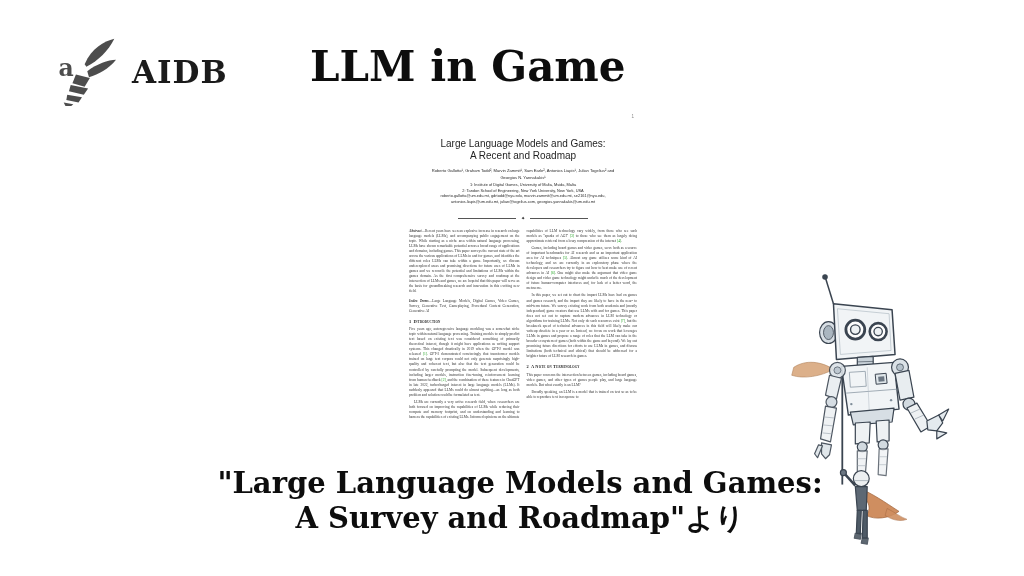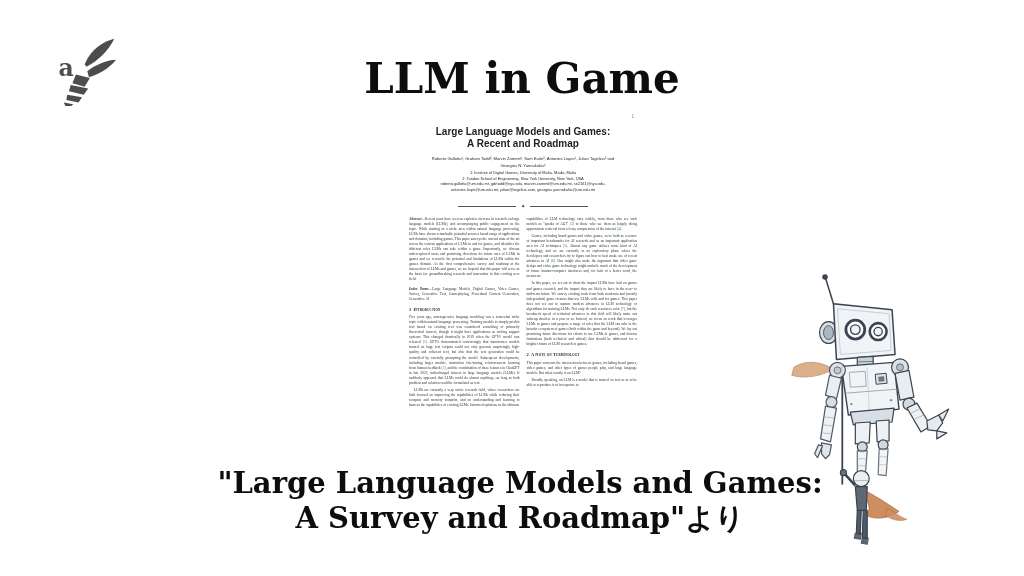--- a/index.html
+++ b/index.html
@@ -6,28 +6,28 @@
   .slide{position:relative;width:1024px;height:576px;background:#ffffff;overflow:hidden;
          font-family:"Liberation Sans",sans-serif;color:#111;}
 
   
   .logo{position:absolute;left:58px;top:38px;display:flex;align-items:center;gap:12px;}
   .logo-icon{width:62px;height:68px;}
   .logo-text{font-family:"DejaVu Serif",serif;font-size:31px;font-weight:700;
              letter-spacing:1px;color:#1b1b1b;}
 
   
-  .slide-title{position:absolute;left:310px;top:42px;width:400px;margin:12px;text-align:center;
+  .slide-title{position:absolute;left:310px;top:42px;width:400px;margin:0;text-align:left;
                font-family:"DejaVu Serif",serif;font-size:42px;font-weight:700;color:#0d0d0d;}
 
   
   .paper{position:absolute;left:400px;top:106px;width:246px;height:358px;background:#fff;
          overflow:hidden;color:#222;}
   .pagenum{position:absolute;top:8px;right:12px;font-size:4.5px;color:#8a8a8a;}
-  .ptitle{margin-top:20px;text-align:center;font-size:10px;font-weight:700;line-height:1.22;
+  .ptitle{margin-top:32px;text-align:center;font-size:10px;font-weight:400;line-height:1.22;
           color:#1f1f1f;}
   .pauthors{margin-top:6px;text-align:center;font-size:4.1px;line-height:1.5;color:#2a2a2a;}
   .paffil{margin-top:1px;text-align:center;font-size:3.9px;line-height:1.5;color:#2a2a2a;}
   .divider{display:flex;align-items:center;justify-content:center;gap:5px;margin:11px auto 0;width:130px;}
   .dline{flex:1;height:0;border-top:0.7px solid #555;}
   .dstar{font-size:5px;color:#222;line-height:1;}
   .pbody{display:flex;gap:7px;padding:0 9px;margin-top:8px;}
   .pcol{flex:1;font-family:"Liberation Serif",serif;font-size:3.6px;line-height:1.4;
         text-align:justify;color:#333;}
   .pcol p{margin:0 0 2px 0;}
@@ -57,20 +57,21 @@
       <g fill="#4d4d4d" stroke="none">
         <path d="M30,30 C38,12 52,4 64,1 C57,15 46,26 32,33 Z"></path>
         <path d="M33,38 C44,30 57,25 66,25 C58,35 46,42 35,45 Z"></path>
         <path d="M20,42 L36,46 L30,56 L16,52 Z"></path>
         <path d="M14,54 L34,58 L29,65 L12,61 Z"></path>
         <path d="M10,65 L27,68 L23,74 L9,71 Z"></path>
         <path d="M6,74 L17,76 L10,82 Z"></path>
       </g>
       <text x="0" y="44" font-family="DejaVu Serif, serif" font-size="27" font-weight="700" fill="#4d4d4d">a</text>
     </svg>
+    <span class="logo-text">AIDB</span>
   </div>
 
   <h1 class="slide-title">LLM in Game</h1>
 
   <div class="paper">
     <span class="pagenum">1</span>
     <div class="ptitle">
       <div>Large Language Models and Games:</div>
       <div>A Recent and Roadmap</div>
     </div>

